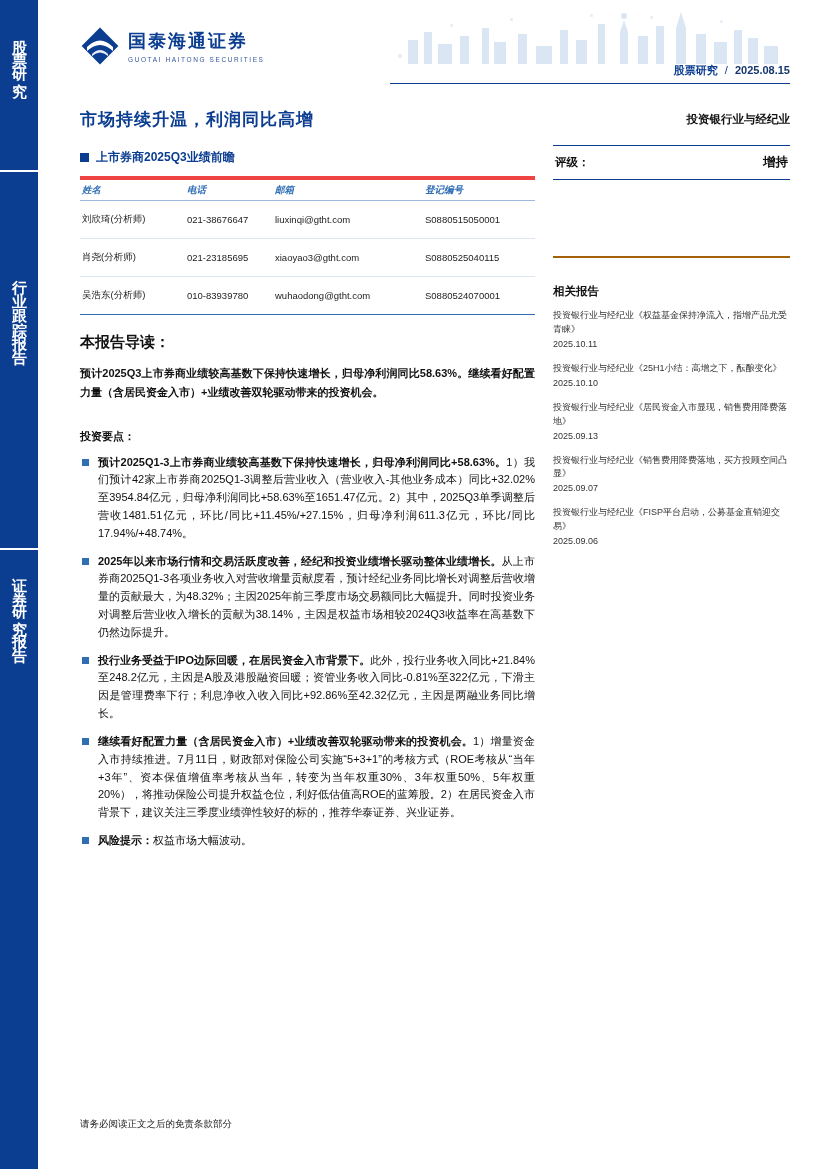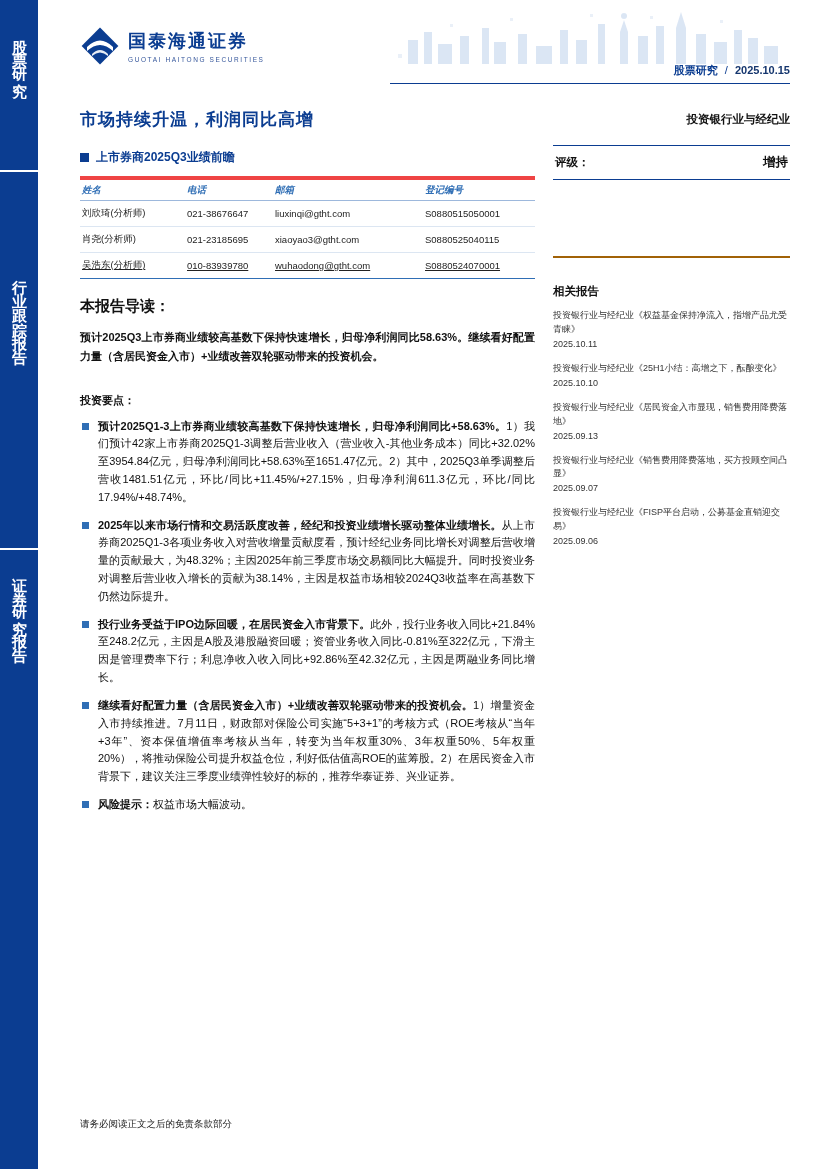--- a/index.html
+++ b/index.html
@@ -35,22 +35,22 @@
   .main { width:455px; }
   .aside { flex:1; margin-left:18px; }
 
   .doc-title { font-size:17px; font-weight:bold; color:#0B3D91; letter-spacing:1px; margin-top:6px; }
   .subtitle { display:flex; align-items:center; margin-top:18px; }
   .subtitle .sq { width:9px; height:9px; background:#0B3D91; margin-right:7px; flex:0 0 auto; }
   .subtitle .st { font-size:12px; font-weight:bold; color:#0B3D91; }
 
   table.analysts { width:100%; border-collapse:collapse; margin-top:10px; border-top:4px solid #ef4444; border-bottom:1px solid #2F6EB5; }
   table.analysts th { font-size:9.5px; color:#2F6EB5; font-weight:bold; font-style:italic; text-align:left; padding:4px 2px 3px; border-bottom:1px solid #9DB8DC; }
-  table.analysts td { font-size:9.5px; color:#222; padding:6px 2px; border-bottom:1px solid #DCE6F2;margin-left:21px; }
-  table.analysts tr:last-child td { border-bottom:none;text-decoration:underline; }
+  table.analysts td { font-size:9.5px; color:#222; padding:12px 2px; border-bottom:1px solid #DCE6F2;margin-left:21px; }
+  table.analysts tr:last-child td { border-bottom:none; }
 
   .guide-label { font-size:15px; font-weight:bold; margin-top:18px; }
   .guide-text { font-size:11px; font-weight:bold; line-height:1.75; margin-top:12px; text-align:justify; color:#111; }
 
   .points-label { font-size:11px; font-weight:bold; margin-top:26px; }
   .point { display:flex; margin-top:10px; }
   .point .sq { width:7px; height:7px; background:#2F6EB5; margin:5px 9px 0 2px; flex:0 0 auto; }
   .point p { font-size:11px; line-height:1.62; text-align:justify; color:#111; }
   .point .lead { font-weight:bold; }
 
@@ -128,21 +128,21 @@
           <rect x="120" y="12" width="3" height="3" opacity=".6"></rect>
           <rect x="200" y="8" width="3" height="3" opacity=".6"></rect>
           <rect x="260" y="10" width="3" height="3" opacity=".6"></rect>
           <rect x="330" y="14" width="3" height="3" opacity=".6"></rect>
         </g>
       </svg>
 
       <div class="pubrow">
         <span class="pub-cat">股票研究</span>
         <span class="pub-div">/</span>
-        <span class="pub-date">2025.10.15</span>
+        <span class="pub-date">2025.08.15</span>
       </div>
     </div>
 
     <div class="columns">
 
       <div class="main">
         <h1 class="doc-title">市场持续升温，利润同比高增</h1>
 
         <div class="subtitle">
           <span class="sq"></span>

